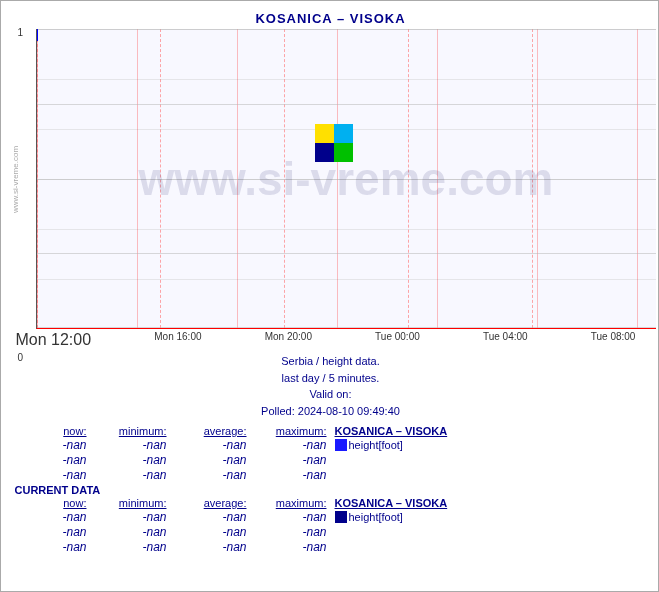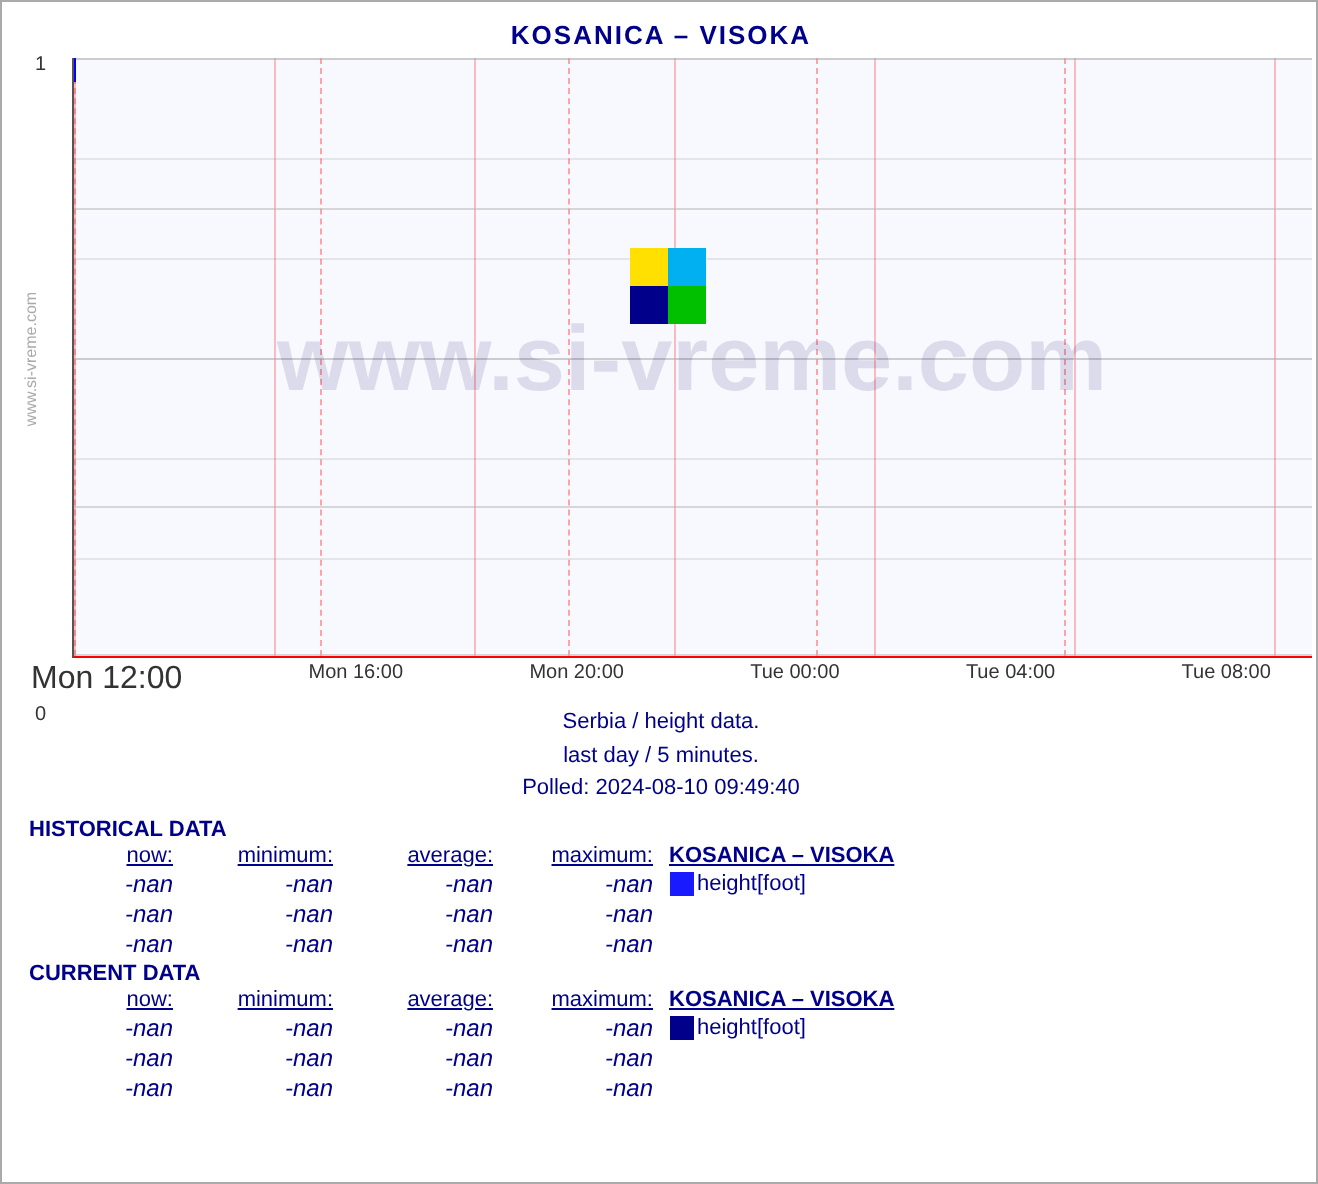--- a/index.html
+++ b/index.html
@@ -168,25 +168,25 @@
         <span style="font-size:10px;color:#333;">Tue 00:00</span>
         <span style="font-size:10px;color:#333;">Tue 04:00</span>
         <span style="font-size:10px;color:#333;">Tue 08:00</span>
       </div>
     </div>
   </div>
 
   <div class="info-section">
     <div>Serbia / height data.</div>
     <div>last day / 5 minutes.</div>
+    <div>Valid on:</div>
     <div>Polled: 2024-08-10 09:49:40</div>
   </div>
 
   <div class="data-section">
-    <div class="section-header" style="margin-left:4px;">HISTORICAL DATA</div>
 
     <div class="col-headers" style="padding-left:4px;">
       <span class="col-header">now:</span>
       <span class="col-header">minimum:</span>
       <span class="col-header">average:</span>
       <span class="col-header">maximum:</span>
       <span style="font-size:11px;color:#00008b;font-weight:bold;">KOSANICA –  VISOKA</span>
     </div>
 
     <div class="data-row">

